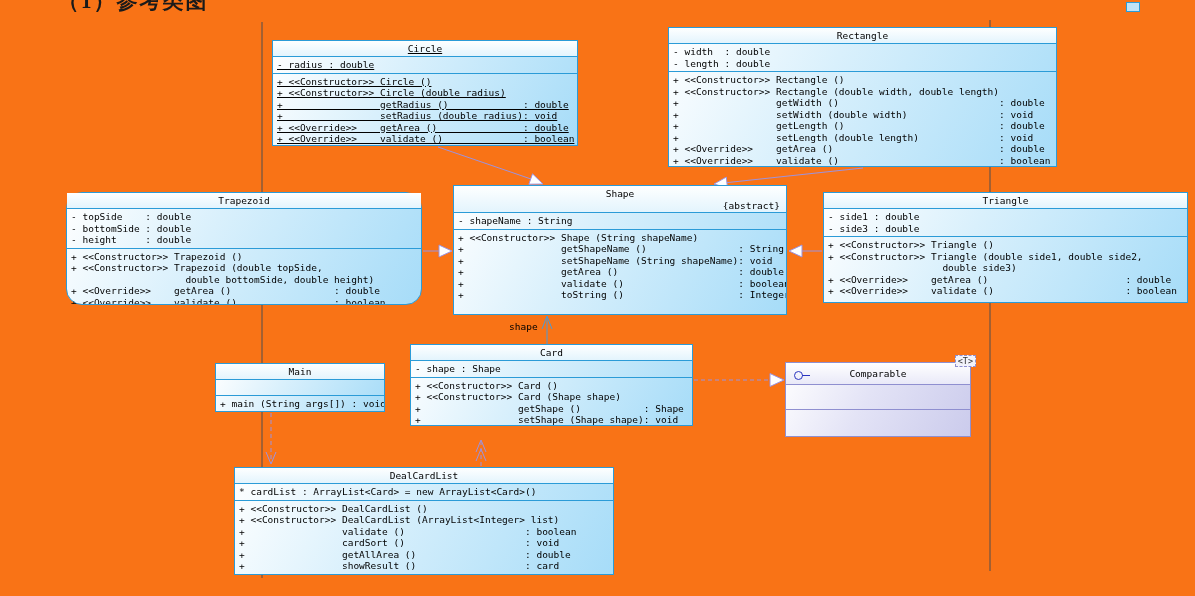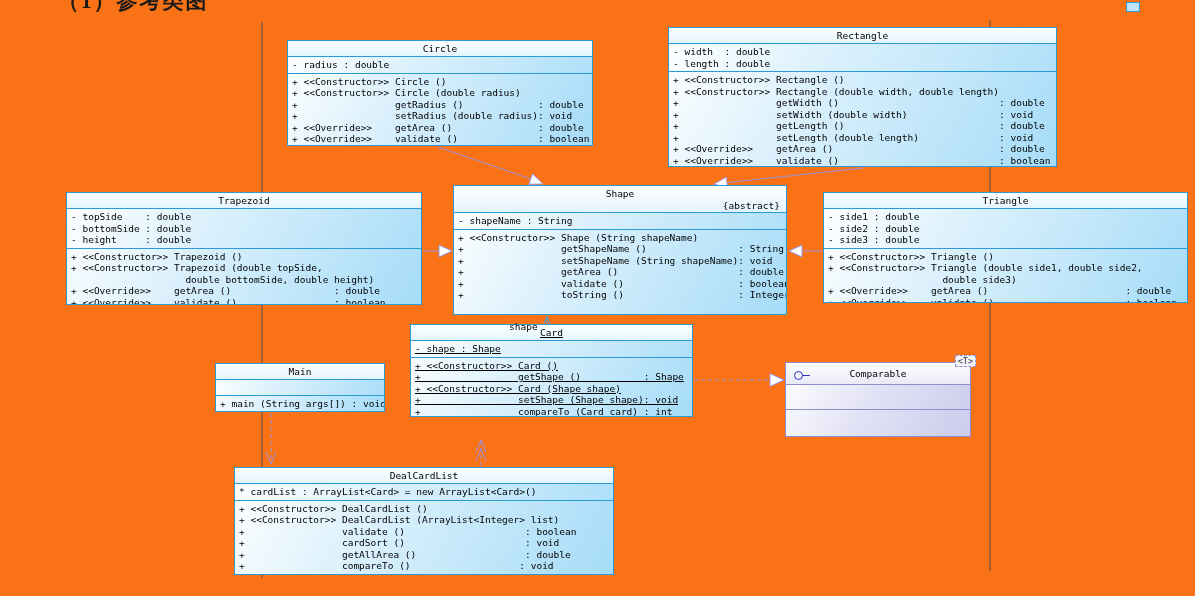--- a/index.html
+++ b/index.html
@@ -114,21 +114,21 @@
 
     <g stroke="#9b93e0" fill="none">
       <line x1="481" y1="466" x2="481" y2="442" stroke-dasharray="4 3"></line>
       <polyline points="476,452 481,440 486,452"></polyline>
       <polyline points="476,461 481,449 486,461"></polyline>
     </g>
   </svg>
 
   <div id="shape-assoc-label">shape</div>
 
-  <div class="uml-class" style="left:287px;top:40px;width:306px;height:106px;">
+  <div class="uml-class" style="left:272px;top:40px;width:306px;height:106px;text-decoration:underline;">
     <div class="uml-title"><span>Circle</span></div>
     <div class="uml-fields">
         <div class="uml-line">- radius : double</div>
       </div>
     <div class="uml-methods">
         <div class="uml-line">+ &lt;&lt;Constructor&gt;&gt; Circle ()</div>
         <div class="uml-line">+ &lt;&lt;Constructor&gt;&gt; Circle (double radius)</div>
         <div class="uml-line">+                 getRadius ()             : double</div>
         <div class="uml-line">+                 setRadius (double radius): void</div>
         <div class="uml-line">+ &lt;&lt;Override&gt;&gt;    getArea ()               : double</div>
@@ -165,69 +165,68 @@
     <div class="uml-methods">
         <div class="uml-line">+ &lt;&lt;Constructor&gt;&gt; Shape (String shapeName)</div>
         <div class="uml-line">+                 getShapeName ()                : String</div>
         <div class="uml-line">+                 setShapeName (String shapeName): void</div>
         <div class="uml-line">+                 getArea ()                     : double</div>
         <div class="uml-line">+                 validate ()                    : boolean</div>
         <div class="uml-line">+                 toString ()                    : Integer</div>
       </div>
   </div>
 
-  <div class="uml-class" style="left:66px;top:192px;width:356px;height:113px;">
+  <div class="uml-class" style="left:66px;top:192px;width:356px;height:113px;border-radius:16px;">
     <div class="uml-title"><span>Trapezoid</span></div>
     <div class="uml-fields">
         <div class="uml-line">- topSide    : double</div>
         <div class="uml-line">- bottomSide : double</div>
         <div class="uml-line">- height     : double</div>
       </div>
     <div class="uml-methods">
         <div class="uml-line">+ &lt;&lt;Constructor&gt;&gt; Trapezoid ()</div>
         <div class="uml-line">+ &lt;&lt;Constructor&gt;&gt; Trapezoid (double topSide,</div>
         <div class="uml-line">                    double bottomSide, double height)</div>
         <div class="uml-line">+ &lt;&lt;Override&gt;&gt;    getArea ()                  : double</div>
         <div class="uml-line">+ &lt;&lt;Override&gt;&gt;    validate ()                 : boolean</div>
       </div>
   </div>
 
   <div class="uml-class" style="left:823px;top:192px;width:365px;height:111px;">
     <div class="uml-title"><span>Triangle</span></div>
     <div class="uml-fields">
         <div class="uml-line">- side1 : double</div>
-        <div class="uml-line">- side2 : double</div>
         <div class="uml-line">- side3 : double</div>
       </div>
     <div class="uml-methods">
         <div class="uml-line">+ &lt;&lt;Constructor&gt;&gt; Triangle ()</div>
         <div class="uml-line">+ &lt;&lt;Constructor&gt;&gt; Triangle (double side1, double side2,</div>
         <div class="uml-line">                    double side3)</div>
         <div class="uml-line">+ &lt;&lt;Override&gt;&gt;    getArea ()                        : double</div>
         <div class="uml-line">+ &lt;&lt;Override&gt;&gt;    validate ()                       : boolean</div>
       </div>
   </div>
 
   <div class="uml-class" style="left:215px;top:363px;width:170px;height:49px;">
     <div class="uml-title"><span>Main</span></div>
     <div class="uml-fields"></div>
     <div class="uml-methods">
         <div class="uml-line">+ main (String args[]) : void</div>
       </div>
   </div>
 
-  <div class="uml-class" style="left:410px;top:324px;width:283px;height:93px;text-decoration:underline;">
+  <div class="uml-class" style="left:410px;top:344px;width:283px;height:82px;">
     <div class="uml-title"><span>Card</span></div>
     <div class="uml-fields">
         <div class="uml-line">- shape : Shape</div>
       </div>
     <div class="uml-methods">
         <div class="uml-line">+ &lt;&lt;Constructor&gt;&gt; Card ()</div>
+        <div class="uml-line">+ &lt;&lt;Constructor&gt;&gt; Card (Shape shape)</div>
         <div class="uml-line">+                 getShape ()           : Shape</div>
-        <div class="uml-line">+ &lt;&lt;Constructor&gt;&gt; Card (Shape shape)</div>
         <div class="uml-line">+                 setShape (Shape shape): void</div>
         <div class="uml-line">+                 compareTo (Card card) : int</div>
       </div>
   </div>
 
   <div class="uml-class iface" style="left:785px;top:362px;width:186px;height:75px;">
     <div class="uml-title">
       <span class="lollipop"></span>
       <span>Comparable</span>
     </div>
@@ -240,17 +239,17 @@
     <div class="uml-title"><span>DealCardList</span></div>
     <div class="uml-fields">
         <div class="uml-line">* cardList : ArrayList&lt;Card&gt; = new ArrayList&lt;Card&gt;()</div>
       </div>
     <div class="uml-methods">
         <div class="uml-line">+ &lt;&lt;Constructor&gt;&gt; DealCardList ()</div>
         <div class="uml-line">+ &lt;&lt;Constructor&gt;&gt; DealCardList (ArrayList&lt;Integer&gt; list)</div>
         <div class="uml-line">+                 validate ()                     : boolean</div>
         <div class="uml-line">+                 cardSort ()                     : void</div>
         <div class="uml-line">+                 getAllArea ()                   : double</div>
-        <div class="uml-line">+                 compareTo ()                   : void</div>
+        <div class="uml-line">+                 showResult ()                   : card</div>
       </div>
   </div>
 
 </div>
 
 </body></html>

